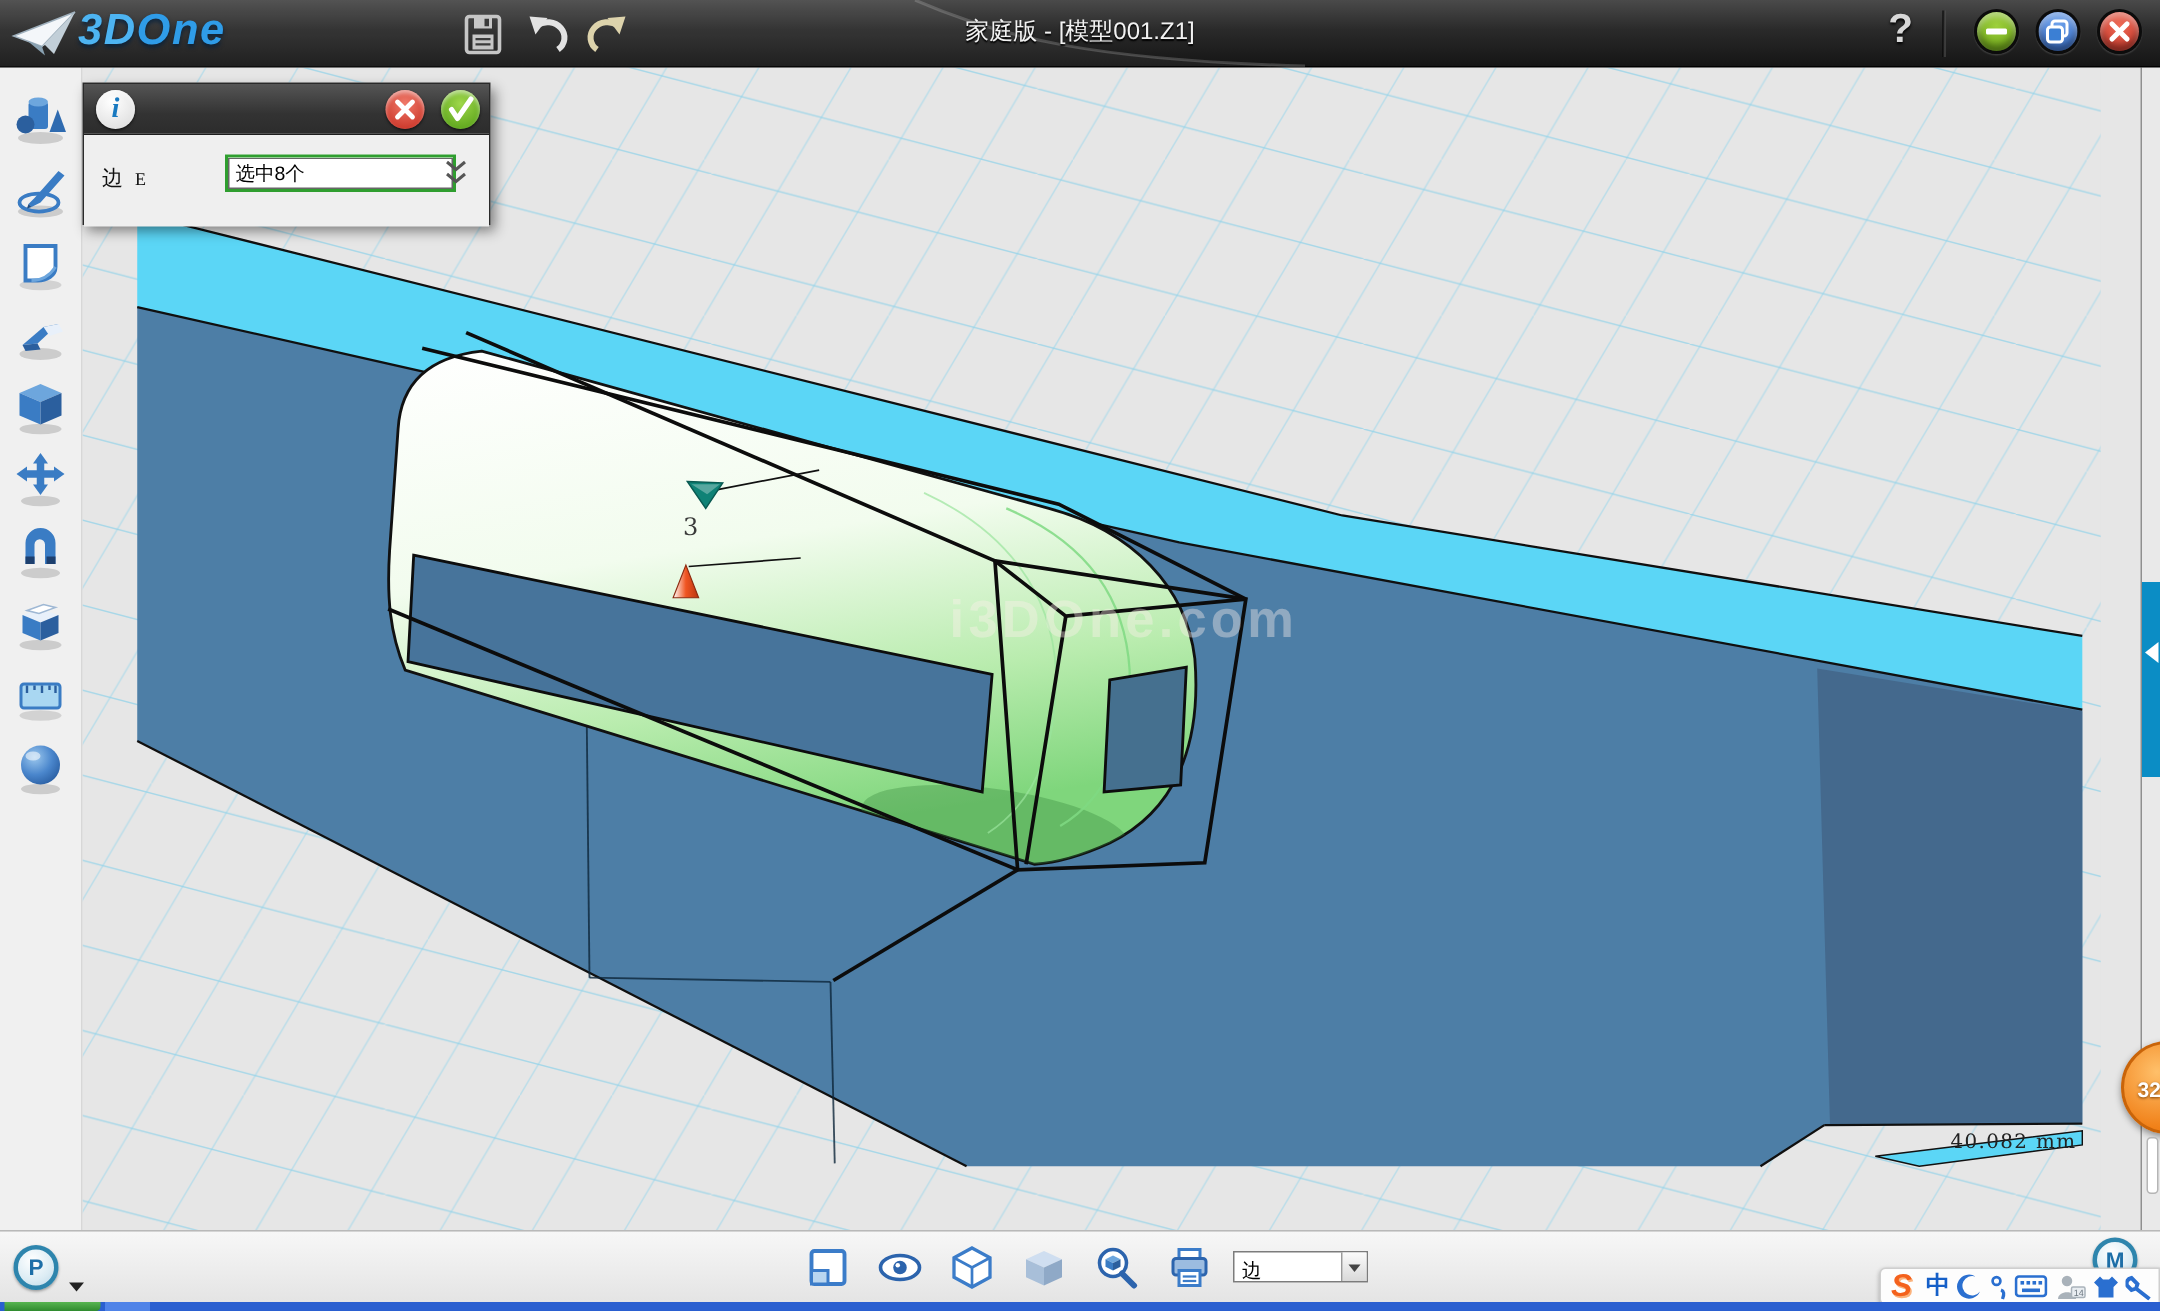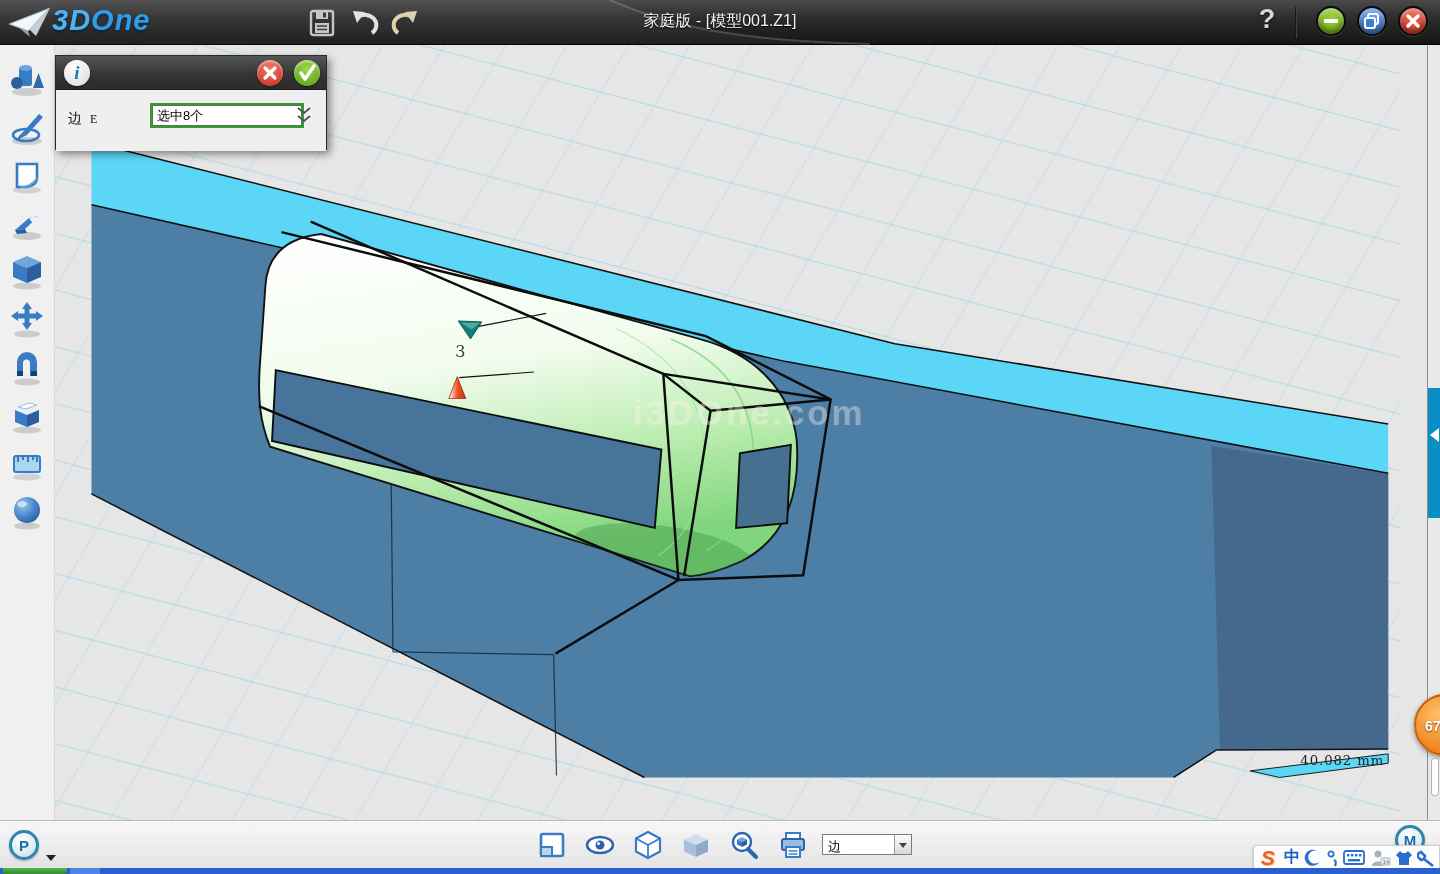--- a/index.html
+++ b/index.html
@@ -380,21 +380,21 @@
     </svg>
   </div>
 </div>
 
 <div id="right-strip" class="abs">
   <div id="right-tab">
     <div class="arrow"></div>
   </div>
 </div>
 <div id="orange-badge" class="abs">
-  <span>67</span>
+  <span>32</span>
 </div>
 <div id="mini-slider" class="abs"></div>
 
 <div id="bottombar" class="abs">
   <div id="p-badge" class="roundbadge">P</div>
   <div id="p-caret"></div>
 
   <svg class="bb-icon" style="left:537px">
     <rect x="4" y="4" width="22" height="22" rx="2" fill="#fff" stroke="#3b7cc9" stroke-width="2.6"></rect>
     <rect x="4" y="17" width="11" height="9" fill="#b9d6f0" stroke="#3b7cc9" stroke-width="2"></rect>

